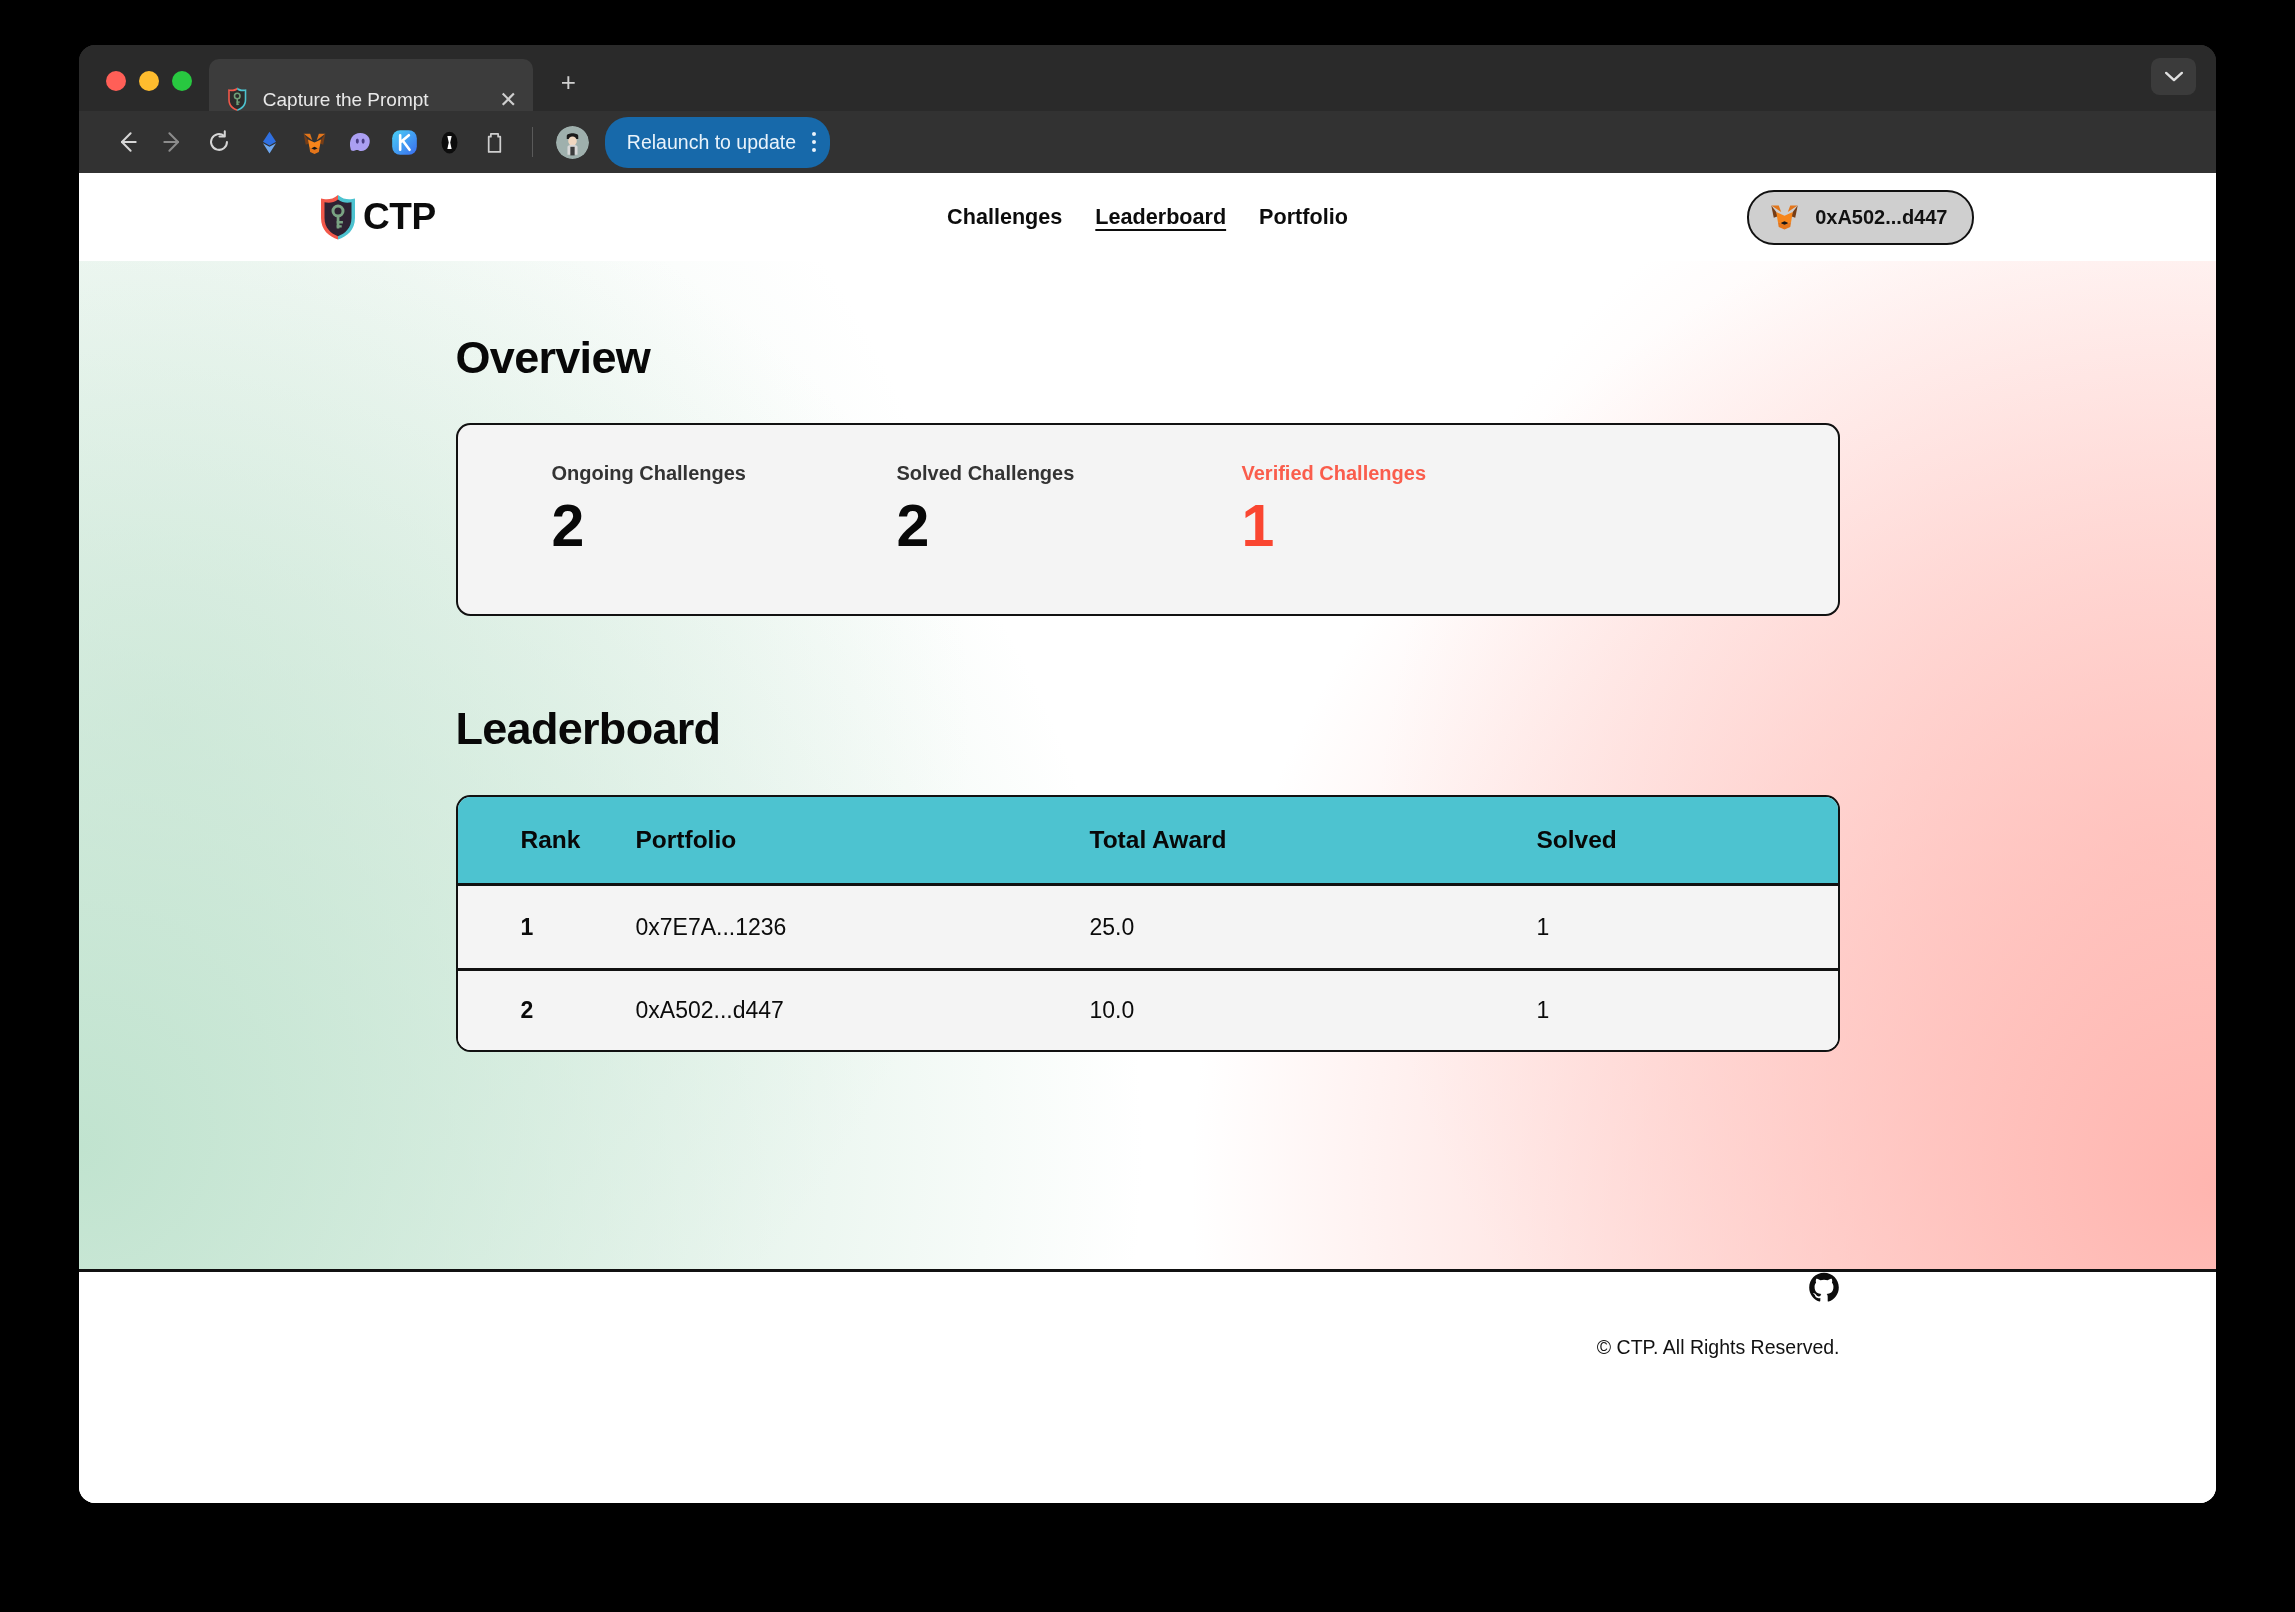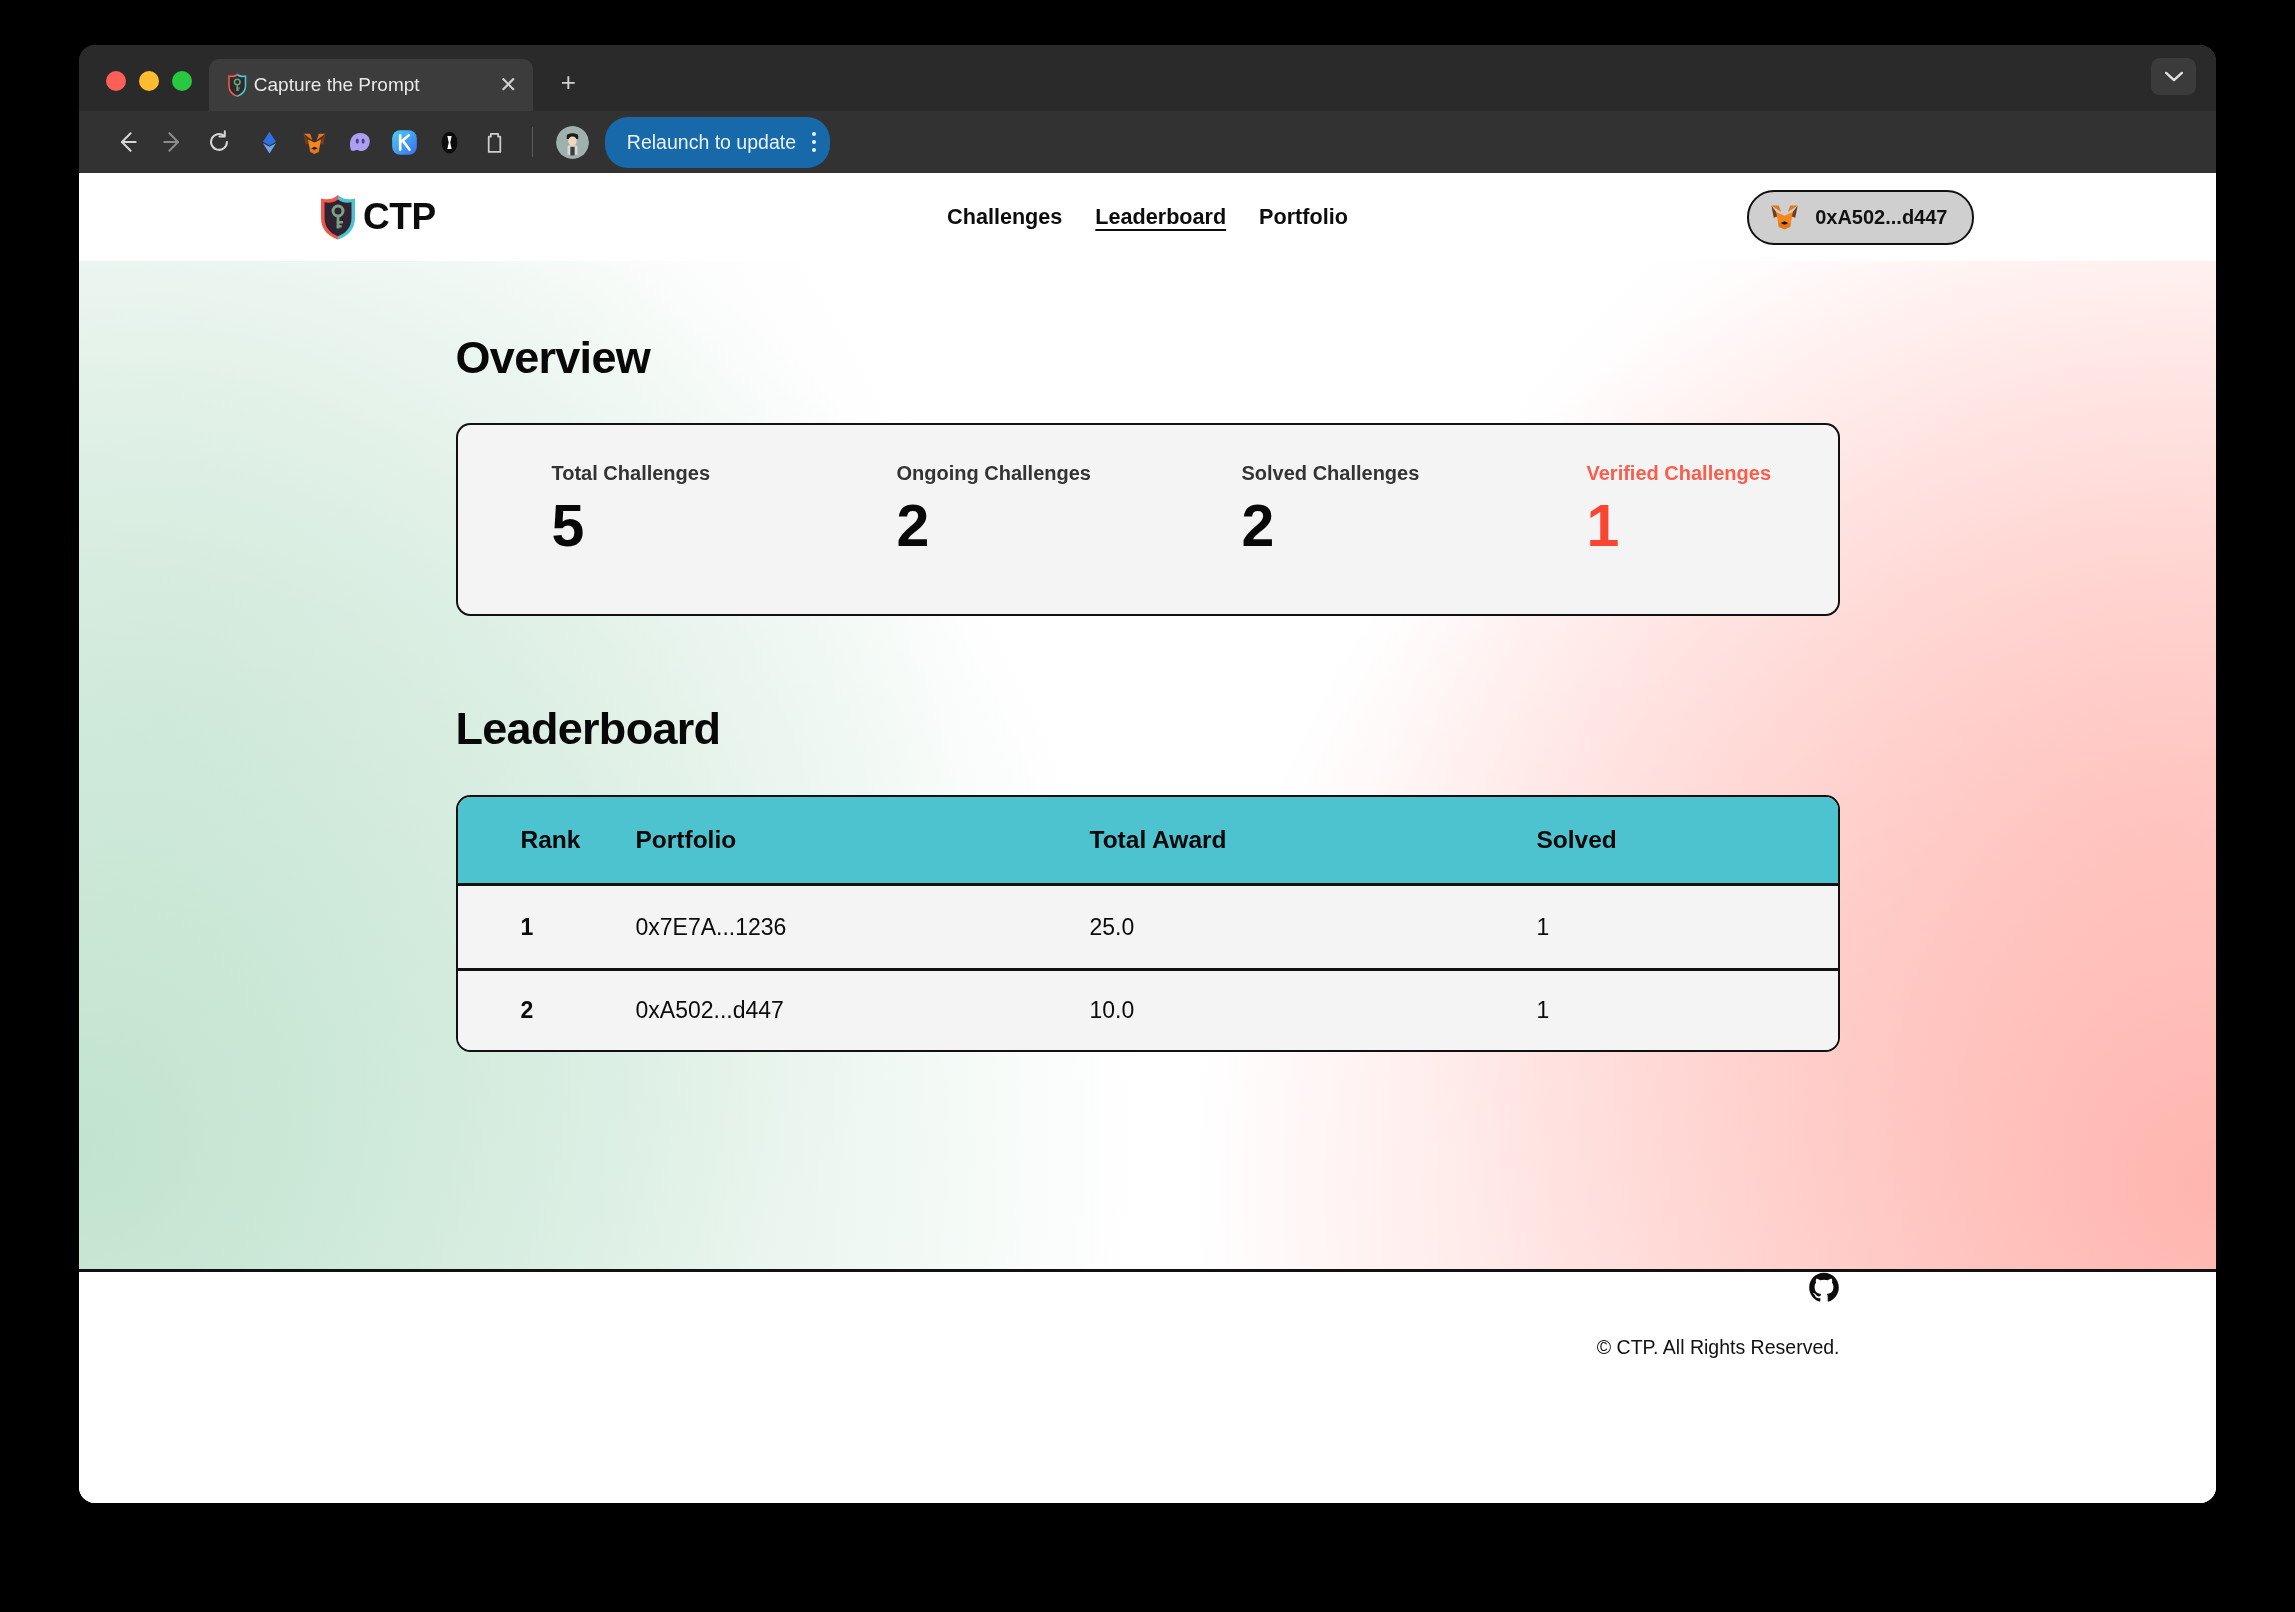--- a/index.html
+++ b/index.html
@@ -43,23 +43,23 @@
   .tl-red    { background: #ff5f57; }
   .tl-yellow { background: #febc2e; }
   .tl-green  { background: #28c840; }
 
   #browser-tab {
     height: 52px;
     min-width: 324px;
     background: #3c3c3c;
     border-radius: 10px 10px 0 0;
     display: flex;
-    align-items: center;
+    align-items: flex-end;
     padding: 0 11.5px 0 16px;
-    gap: 4px;
+    gap: 13px;
   }
   #tab-favicon { width: 24.5px; height: 24.5px; flex: none; }
   #tab-title {
     color: #e8e8e8;
     font-size: 19px;
     white-space: nowrap;
     flex: 1;
   }
   #tab-close {
     color: #cfcfcf;
@@ -492,24 +492,20 @@
         <span id="wallet-address">0xA502...d447</span>
       </div>
     </div>
 
     <div id="main-area">
       <div id="content">
 
         <h1 class="section-title">Overview</h1>
 
         <div id="stats-card">
-          <div class="stat-cell">
-            <div class="stat-label">Total Challenges</div>
-            <div class="stat-value">5</div>
-          </div>
           <div class="stat-cell">
             <div class="stat-label">Ongoing Challenges</div>
             <div class="stat-value">2</div>
           </div>
           <div class="stat-cell">
             <div class="stat-label">Solved Challenges</div>
             <div class="stat-value">2</div>
           </div>
           <div class="stat-cell accent">
             <div class="stat-label">Verified Challenges</div>

